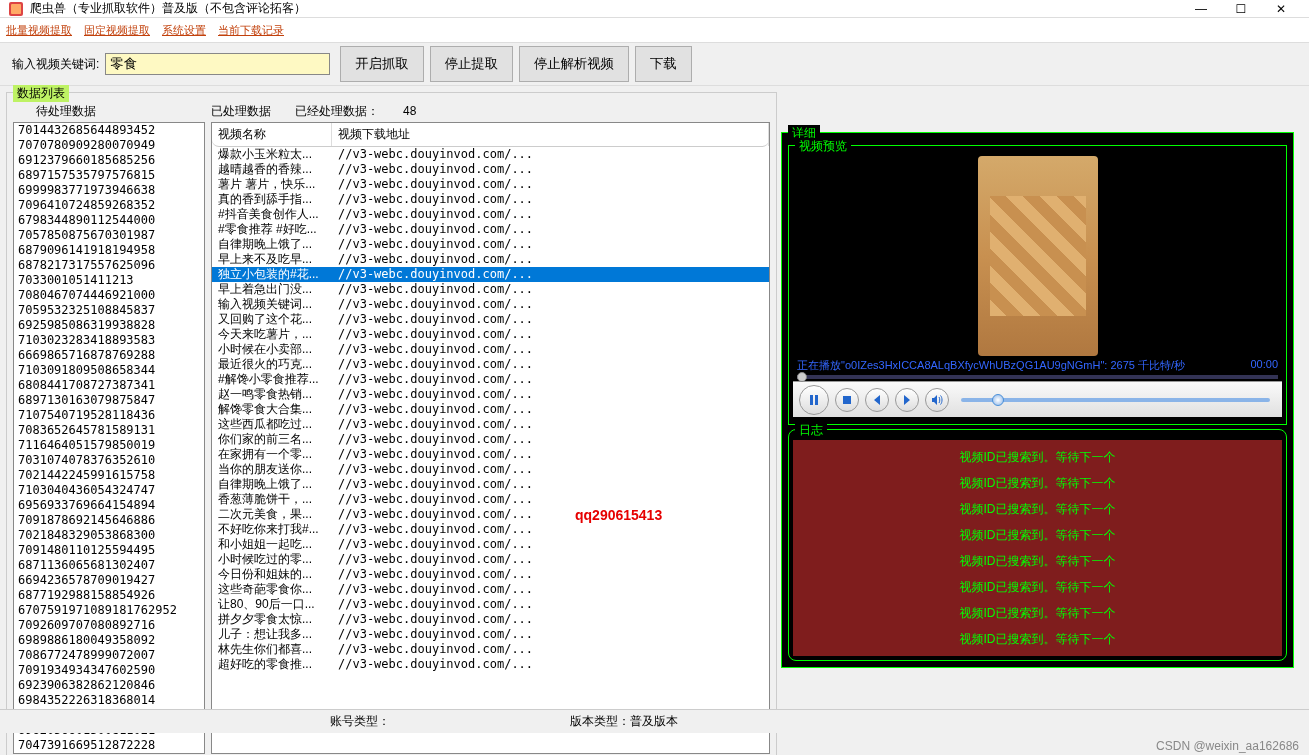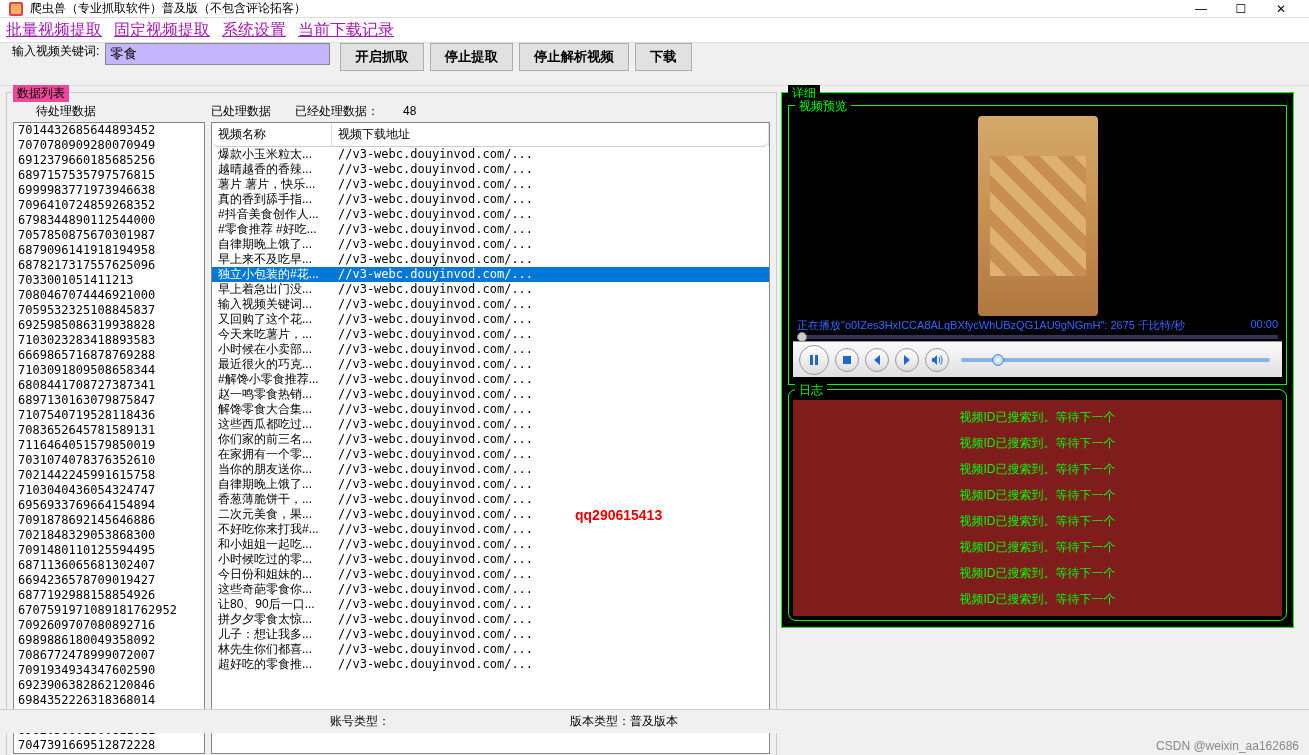--- a/index.html
+++ b/index.html
@@ -4,46 +4,46 @@
 <style>
 * { box-sizing: border-box; margin: 0; padding: 0; }
 body { font-family: "Microsoft YaHei", SimSun, sans-serif; font-size: 12px; background: #f0f0f0; color: #000; width: 1309px; height: 755px; overflow: hidden; position: relative; }
 .titlebar { height: 18px; background: #fff; display: flex; align-items: center; padding: 0 8px; border-bottom: 1px solid #ddd; }
 .titlebar .icon { width: 16px; height: 16px; margin-right: 6px; display: inline-block; }
 .titlebar .icon svg { width: 16px; height: 16px; }
 .titlebar .title { flex: 1; font-size: 12px; }
 .winbtns { display: flex; }
 .winbtn { width: 40px; height: 26px; display: flex; align-items: center; justify-content: center; font-family: Arial; }
 .linkbar { height: 24px; background: #fff; display: flex; align-items: center; padding: 0 6px; }
-.linkbar a { color: #a21caf; text-decoration: underline; margin-right: 12px; font-size: 16px; cursor: pointer; font-family: Liberation Mono, monospace; }
-.toolbar { height: 44px; background: #f0f0f0; display: flex; padding: 0 12px; border-top: 1px solid #ddd; border-bottom: 1px solid #ddd; }
+.linkbar a { color: #c2410c; text-decoration: underline; margin-right: 12px; font-size: 11px; cursor: pointer; font-family: Liberation Mono, monospace; }
+.toolbar { height: 44px; background: #f0f0f0; display: flex; align-items: center; padding: 0 12px; border-top: 1px solid #ddd; border-bottom: 1px solid #ddd; }
 .toolbar label { margin-right: 6px; }
-.toolbar input[type=text] { width: 225px; height: 22px; padding: 4px 4px; border: 1px solid #888; background: #c4b5fd; margin-right: 10px; }
-.toolbar button { height: 28px; padding: 0 14px; margin-right: 6px; background: #e1e1e1; border: 1px solid #adadad; cursor: pointer; font-weight: bold; }
+.toolbar input[type=text] { width: 225px; height: 22px; padding: 4px 4px; border: 1px solid #888; background: #fef9c3; margin-right: 10px; }
+.toolbar button { height: 36px; padding: 0 14px; margin-right: 6px; background: #e1e1e1; border: 1px solid #adadad; cursor: pointer; }
 .mainrow { display: flex; height: 610px; padding: 4px; }
 .groupbox { border: 1px solid #ccc; position: relative; margin: 2px; }
-.groupbox > .legend { position: absolute; top: -8px; left: 6px; background: #ec4899; padding: 0 4px; font-size: 12px; color: #000; }
+.groupbox > .legend { position: absolute; top: -8px; left: 6px; background: #bef264; padding: 0 4px; font-size: 12px; color: #000; }
 .leftcol { width: 775px; display: flex; flex-direction: column; }
 .datalist-group { flex: 1; display: flex; flex-direction: row; padding: 10px 6px 6px 6px; }
 .pending-wrap { width: 192px; display: flex; flex-direction: column; margin-right: 6px; }
 .pending-wrap .hdr { font-size: 12px; margin-bottom: 2px; margin-left: 23px; }
 .listbox { flex: 1; border: 1px solid #888; background: #fff; overflow-y: scroll; font-family: Consolas, monospace; font-size: 12px; }
 .listbox div { padding: 0 4px; line-height: 15px; white-space: nowrap; }
 .processed-wrap { flex: 1; display: flex; flex-direction: column; }
 .processed-top { display: flex; margin-bottom: 2px; }
 .processed-top span { margin-right: 24px; }
 .grid { flex: 1; border: 1px solid #888; background: #fff; overflow-y: scroll; }
 .grid-head { display: flex; background: #fff; border-bottom: 1px solid #ccc; position: sticky; top: 0; border-radius: 7px; }
 .grid-head div { padding: 3px 6px; border-right: 1px solid #ddd; }
 .grid-row { display: flex; line-height: 15px; }
 .grid-row.sel { background: #0078d7; color: #fff; }
 .grid-row div { padding: 0 6px; white-space: nowrap; overflow: hidden; }
 .col1 { width: 120px; }
 .col2 { flex: 1; font-family: Consolas, monospace; }
-.rightcol { width: 517px; display: flex; flex-direction: column; }
+.rightcol { width: 517px; display: flex; flex-direction: column; margin-top: 40px; }
 .detail-group { border: 1px solid #0f0; background: #000; margin: 2px; padding: 10px 4px 4px 4px; position: relative; }
 .detail-group > .legend { position: absolute; top: -8px; left: 6px; background: #000; padding: 0 4px; color: #0f0; }
 .preview-group { flex: 0 0 300px; display: flex; flex-direction: column; }
 .preview-img { flex: 1; display: flex; align-items: center; justify-content: center; background: #000; }
 .preview-img .snack { width: 120px; height: 200px; background: linear-gradient(180deg, #d4a96a 0%, #c89050 50%, #b07840 100%); position: relative; border-radius: 4px; }
 .preview-img .snack::before { content: ''; position: absolute; top: 20%; left: 10%; width: 80%; height: 60%; background: repeating-linear-gradient(45deg, #e0b070 0 12px, #c89050 12px 24px); }
 .nowplaying { color: #36f; font-size: 11px; padding: 2px 4px; display: flex; justify-content: space-between; }
 .mediactrl { height: 36px; background: linear-gradient(#fafafa,#e0e0e0); display: flex; align-items: center; padding: 0 6px; gap: 6px; border-top: 1px solid #999; }
 .mbtn { width: 24px; height: 24px; border-radius: 50%; display: flex; align-items: center; justify-content: center; background: linear-gradient(#fff,#ddd); border: 1px solid #999; cursor: pointer; }
 .mbtn.big { width: 30px; height: 30px; }

